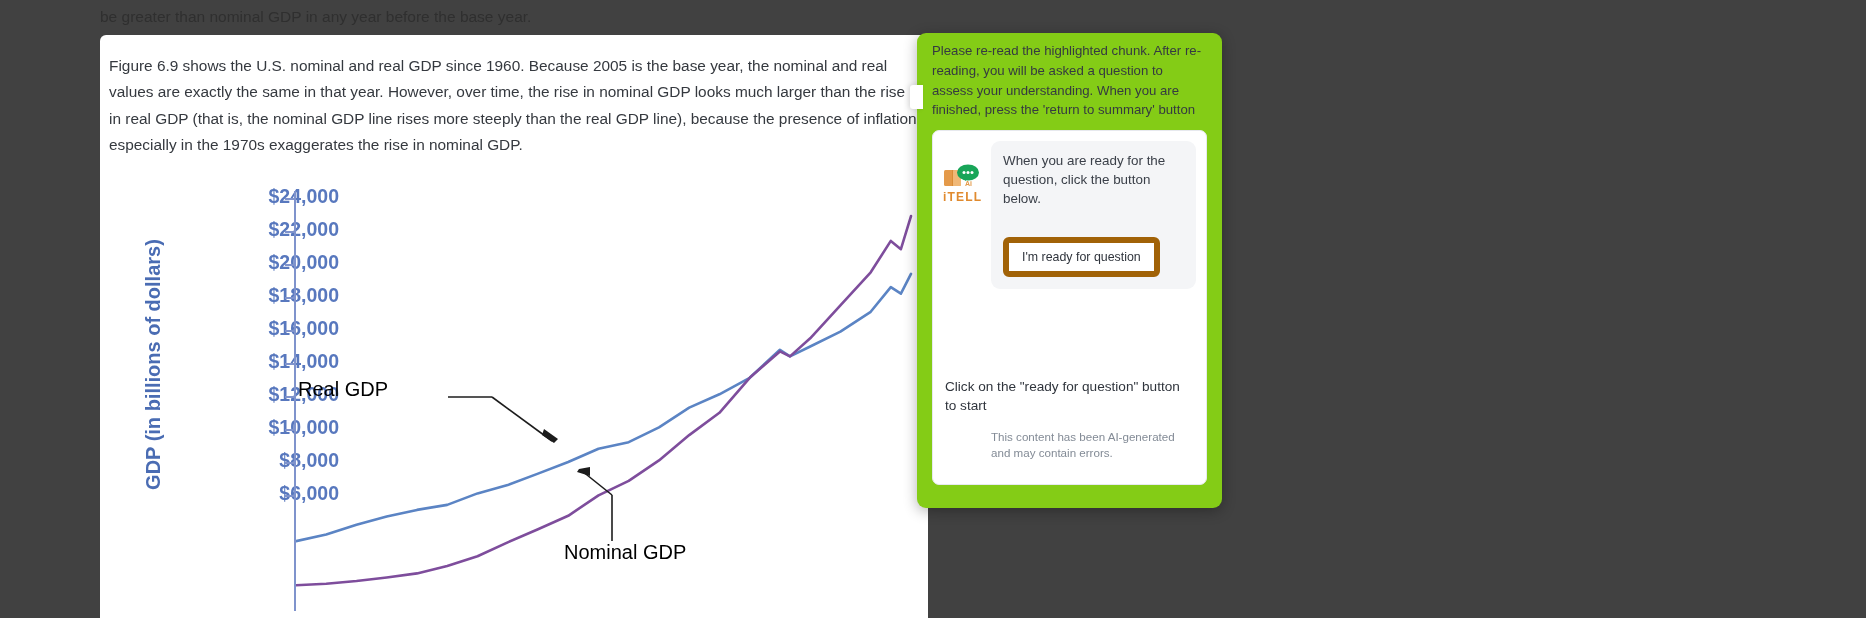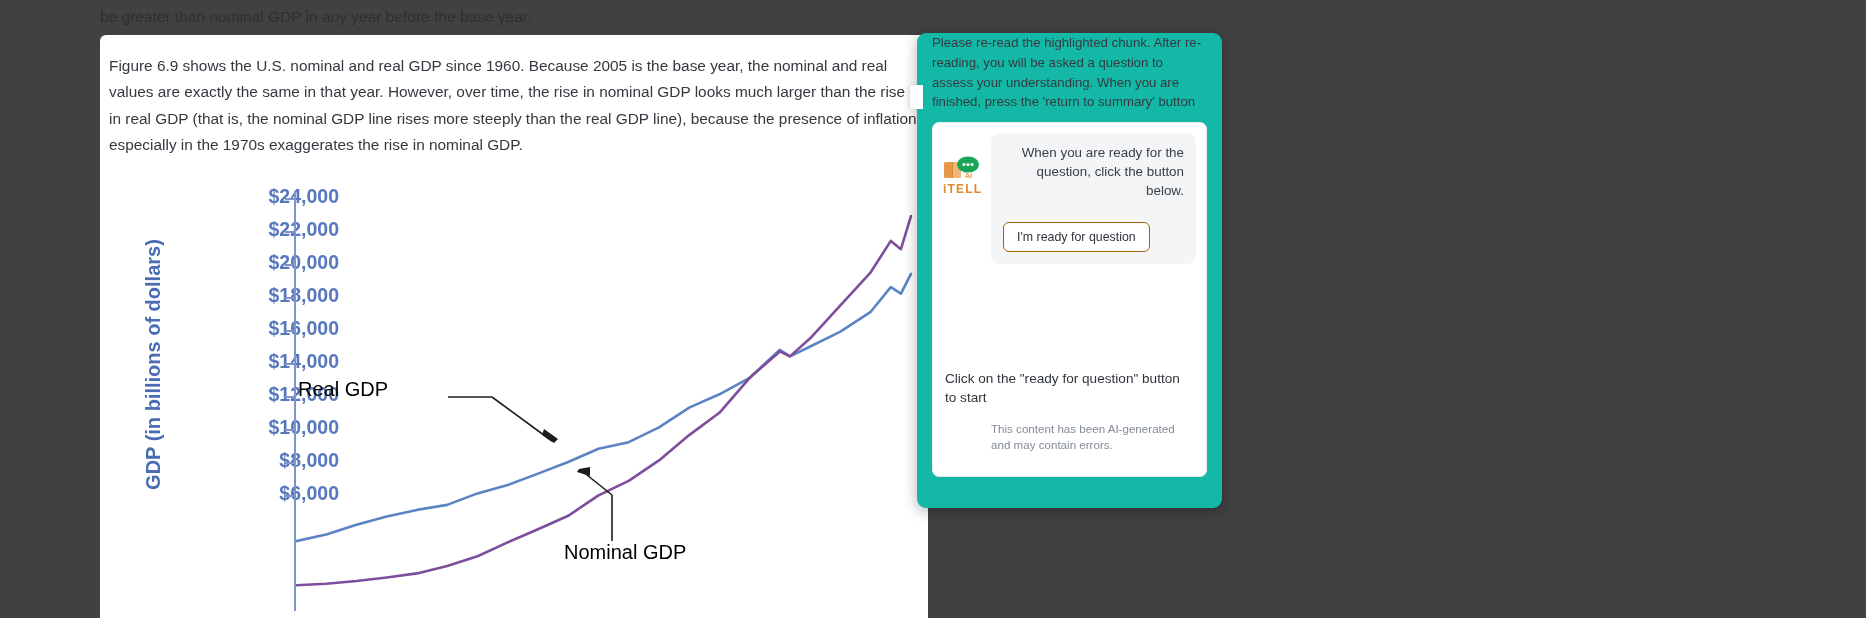--- a/index.html
+++ b/index.html
@@ -108,24 +108,24 @@
     color: #000000;
     font-size: 20px;
     white-space: nowrap;
   }
 
   
   .ai-panel {
     position: absolute;
     left: 917px; top: 33px;
     width: 305px; height: 475px;
-    background: #14b8a6;
+    background: #84cc16;
     border-radius: 9px;
     box-shadow: 0 3px 14px rgba(0,0,0,0.30);
-    padding: 0 15px 14px 15px;
+    padding: 8px 15px 14px 15px;
   }
   .ai-intro {
     color: #353a41;
     font-size: 13.2px;
     line-height: 19.8px;
     margin: 0 0 10px 0;
     max-height: 79px;
     overflow: hidden;
   }
   .ai-card {
@@ -161,26 +161,25 @@
   .bubble {
     background: #f4f5f7;
     border-radius: 9px;
     padding: 10px 12px 12px 12px;
     flex: 1;
   }
   .bubble-text {
     color: #3b4049;
     font-size: 13.4px;
     line-height: 19px;
-    margin: 0 0 22px 0;
-    text-align: right;
+    margin: 0 0 29px 0;
   }
   .ready-btn {
     background: #ffffff;
-    border: 1px solid #a16207;
+    border: 6px solid #a16207;
     border-radius: 6px;
     padding: 7px 13px;
     font-size: 12.4px;
     color: #2f343c;
     font-family: "Liberation Sans", sans-serif;
     cursor: pointer;
     display: inline-block;
   }
   .ai-hint {
     position: absolute;

